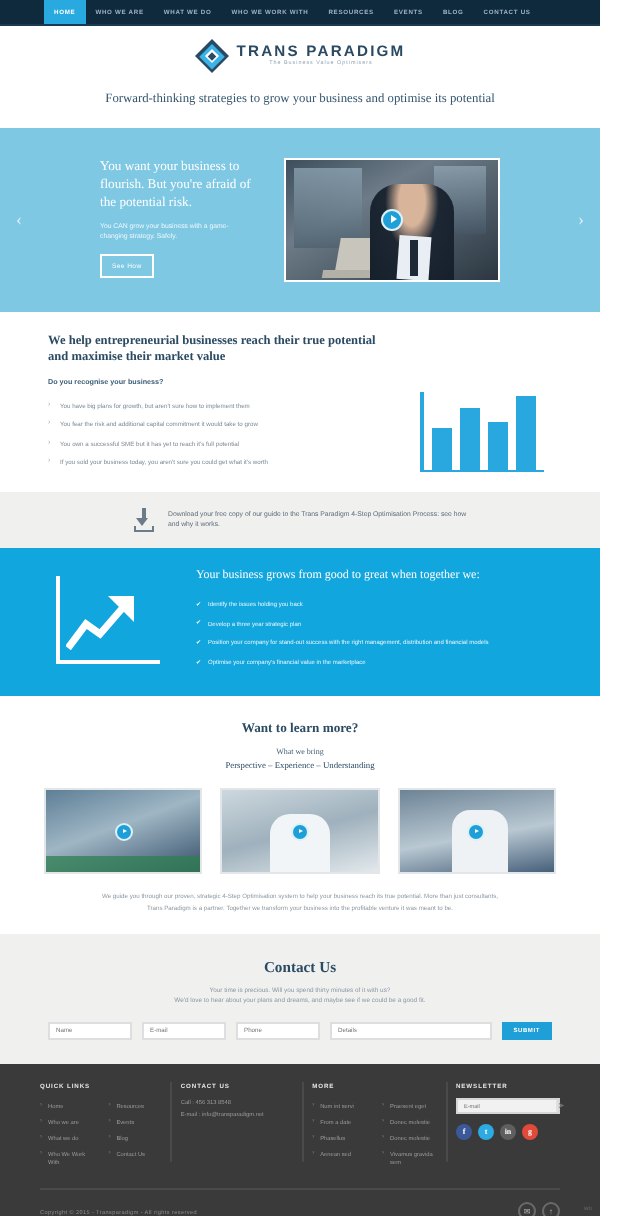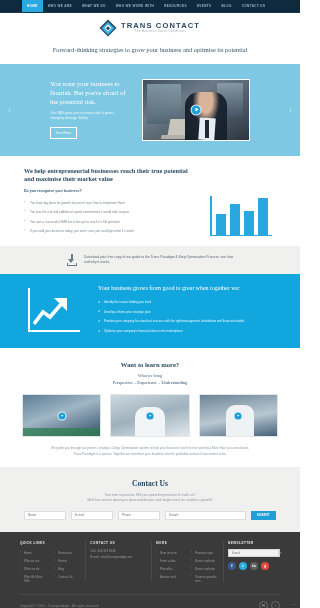--- a/index.html
+++ b/index.html
@@ -411,21 +411,21 @@
   </div>
 
   <div class="logo-wrap">
     <div class="logo-mark">
       <div class="dia outer"></div>
       <div class="dia mid"></div>
       <div class="dia inner"></div>
       <div class="dia core"></div>
     </div>
     <div class="logo-text">
-      <div class="logo-title">TRANS CONTACT</div>
+      <div class="logo-title">TRANS PARADIGM</div>
       <div class="logo-sub">The Business Value Optimisers</div>
     </div>
   </div>
 
   <div class="tagline">Forward-thinking strategies to grow your business and optimise its potential</div>
 
   <div class="hero">
     <div class="hero-arrow left">‹</div>
     <div class="hero-arrow right">›</div>
     <div class="hero-inner">

